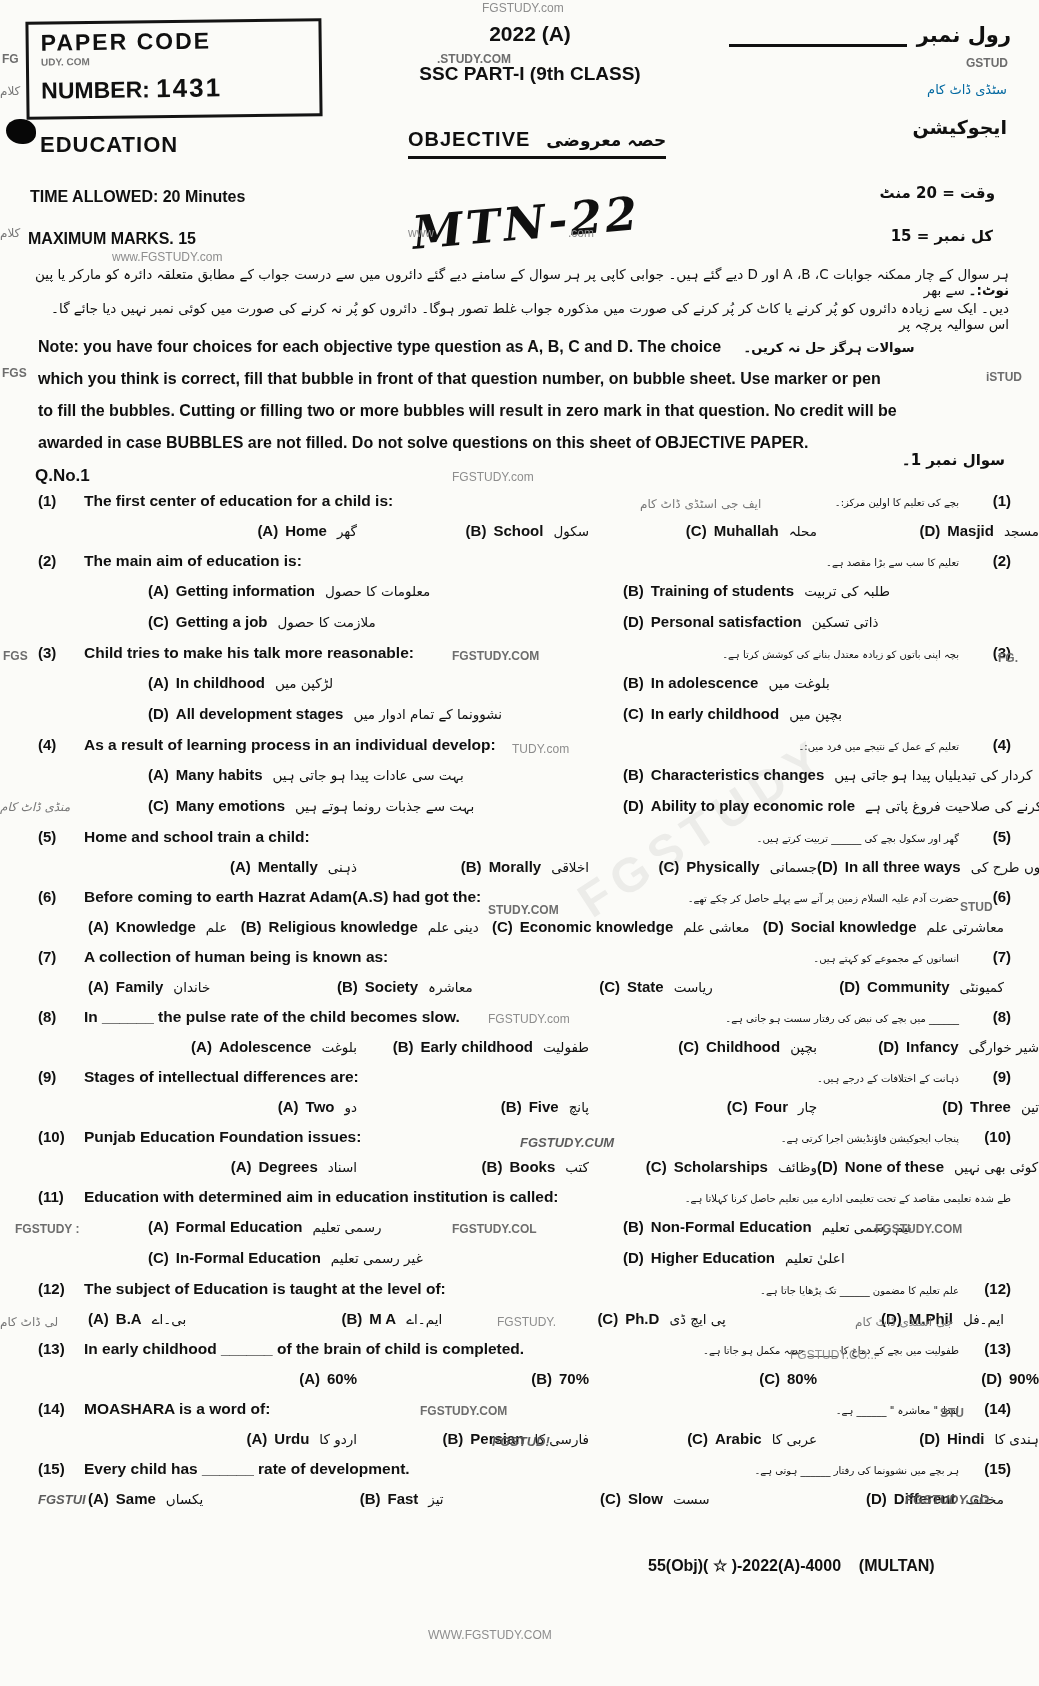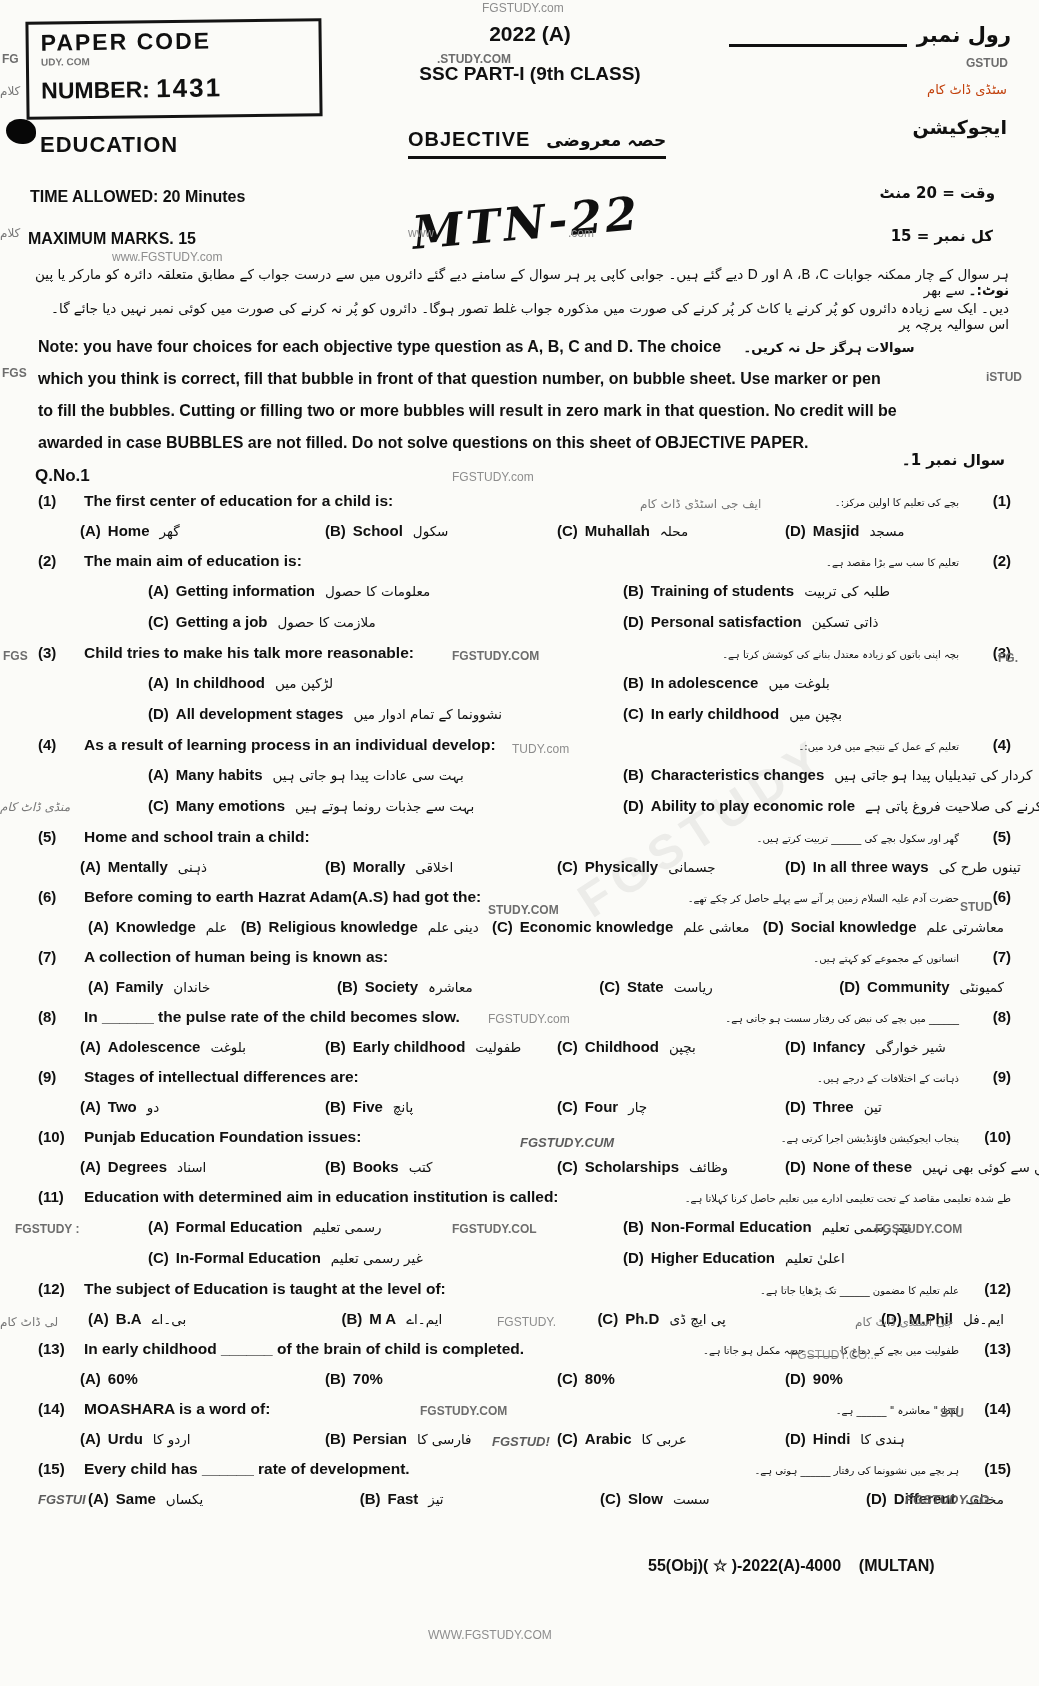--- a/index.html
+++ b/index.html
@@ -13,21 +13,21 @@
   .pc-label{font-size:23px;font-weight:bold;letter-spacing:2px;}
   .pc-wm{font-size:10px;font-weight:bold;color:#757575;}
   .pc-number{font-size:23px;font-weight:bold;margin-top:7px;}
   .pc-num{font-size:26px;letter-spacing:2px;}
   .title-block{position:absolute;left:395px;top:22px;width:270px;text-align:center;}
   .t-year{font-size:21px;font-weight:bold;}
   .t-class{font-size:19px;font-weight:bold;margin-top:17px;white-space:nowrap;}
   .roll-block{position:absolute;right:28px;top:16px;display:flex;align-items:flex-end;gap:10px;}
   .roll-line{display:inline-block;width:178px;border-bottom:3px solid #111;height:28px;}
   .roll-label{font-size:21px;font-weight:bold;}
-  .study-ur{position:absolute;right:32px;top:82px;font-size:13px;color:#c2410c;}
+  .study-ur{position:absolute;right:32px;top:82px;font-size:13px;color:#0369a1;}
   .blob{position:absolute;left:6px;top:119px;width:30px;height:25px;background:#070707;
         border-radius:55% 60% 50% 65%;}
   .subject-en{position:absolute;left:40px;top:132px;font-size:22px;font-weight:bold;letter-spacing:1px;}
   .objective-row{position:absolute;left:408px;top:128px;border-bottom:3px solid #111;
         padding-bottom:5px;display:flex;gap:16px;align-items:baseline;}
   .obj-en{font-size:20px;font-weight:bold;letter-spacing:1px;}
   .obj-ur{font-size:17px;font-weight:bold;}
   .subject-ur{position:absolute;right:32px;top:116px;font-size:19px;font-weight:bold;}
   .time-en{position:absolute;left:30px;top:188px;font-size:16px;font-weight:bold;}
   .time-ur{position:absolute;right:44px;top:184px;font-size:15px;font-weight:bold;}
@@ -49,21 +49,21 @@
 
   
   #questions{position:absolute;left:0;top:492px;width:100%;}
   .q-line{display:flex;align-items:baseline;padding:0 28px 0 38px;height:30px;box-sizing:border-box;}
   .q-num{min-width:46px;font-weight:bold;font-size:15px;}
   .q-en{font-weight:bold;font-size:15.5px;white-space:nowrap;}
   .q-sp{flex:1;}
   .q-ur{font-size:10px;font-weight:normal;text-align:right;white-space:nowrap;}
   .q-num-r{min-width:52px;text-align:right;font-weight:bold;font-size:15px;}
   .opts{align-items:baseline;box-sizing:border-box;}
-  .opts.row{display:grid;grid-template-columns:245px 232px 228px auto;padding-left:80px;height:30px;}
+  .opts.row{display:grid;grid-template-columns:245px 232px 228px auto;padding-left:112px;height:30px;text-align:right;}
   .opts.row-tight{display:flex;justify-content:space-between;padding-left:88px;padding-right:35px;height:30px;}
   .opts.grid{display:grid;grid-template-columns:475px auto;grid-auto-rows:31px;padding-left:148px;height:62px;}
   .opt{white-space:nowrap;font-size:15px;}
   .opt-letter{font-weight:bold;margin-right:7px;}
   .opt-en{font-weight:bold;}
   .opt-ur{font-family:"DejaVu Sans",sans-serif;direction:rtl;unicode-bidi:isolate;
           margin-left:10px;font-size:13.5px;}
 
   
   .footer-code{position:absolute;left:648px;top:1556px;font-size:16px;font-weight:bold;}

